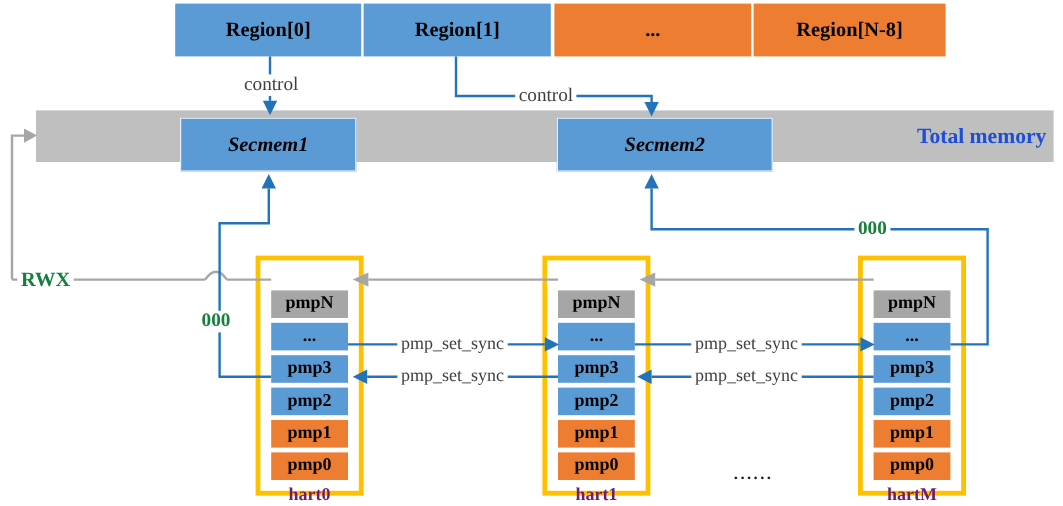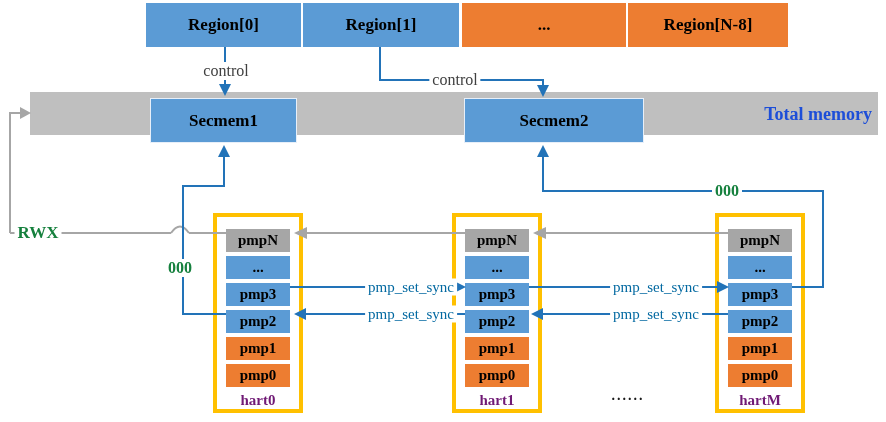--- a/index.html
+++ b/index.html
@@ -23,31 +23,31 @@
   
   .totalbar{position:absolute;left:30px;top:92px;width:848px;height:43px;background:#BFBFBF;}
   .total-label{
     position:absolute;right:6px;top:50%;transform:translateY(-50%);
     font-weight:bold;font-size:18px;color:#1d4ed8;white-space:nowrap;
   }
   .secmem{
     position:absolute;top:98px;height:45px;background:#5B9BD5;
     border:1px solid #E7EFF9;box-sizing:border-box;
     display:flex;align-items:center;justify-content:center;
-    font-weight:bold;font-size:17px;color:#000;z-index:3;
+    font-weight:bold;font-size:17px;color:#000;z-index:3;font-style:italic;
   }
   #secmem1{left:150px;width:147px;}
   #secmem2{left:464px;width:180px;}
 
   
   .hart{
     position:absolute;top:213px;width:90px;height:200px;box-sizing:border-box;
     border:4px solid #FFC000;background:#fff;z-index:2;
     display:flex;flex-direction:column;align-items:center;
-    padding-top:12px;gap:4px;
+    padding-top:25px;gap:4px;
   }
   #hart0{left:213px;} #hart1{left:452px;} #hartM{left:715px;}
   .pmp-row{
     width:64px;height:23px;flex:0 0 23px;
     display:flex;align-items:center;justify-content:center;
     font-weight:bold;font-size:15px;color:#000;
   }
   .row-gray{background:#A6A6A6;}
   .row-blue{background:#5B9BD5;}
   .row-orange{background:#ED7D31;}
@@ -55,21 +55,21 @@
 
   
   .lines{position:absolute;left:0;top:0;z-index:4;pointer-events:none;}
 
   
   .line-label{
     position:absolute;transform:translate(-50%,-50%);
     background:#fff;padding:0 3px;white-space:nowrap;z-index:5;
   }
   .lbl-control{font-size:16px;color:#404040;}
-  .lbl-sync{font-size:15px;color:#0369a1;margin-left:34px;}
+  .lbl-sync{font-size:15px;color:#404040;}
   .lbl-red{color:#15803d;font-weight:bold;font-size:16px;}
   .lbl-ellipsis{font-weight:bold;font-size:14px;color:#1a1a1a;letter-spacing:2px;background:transparent;}
   .watermark{
     position:absolute;left:731px;top:399px;z-index:6;
     font-family:"Liberation Sans", sans-serif;font-size:13px;color:#ABABAB;white-space:nowrap;
   }
 </style>
 </head>
 <body>
 

